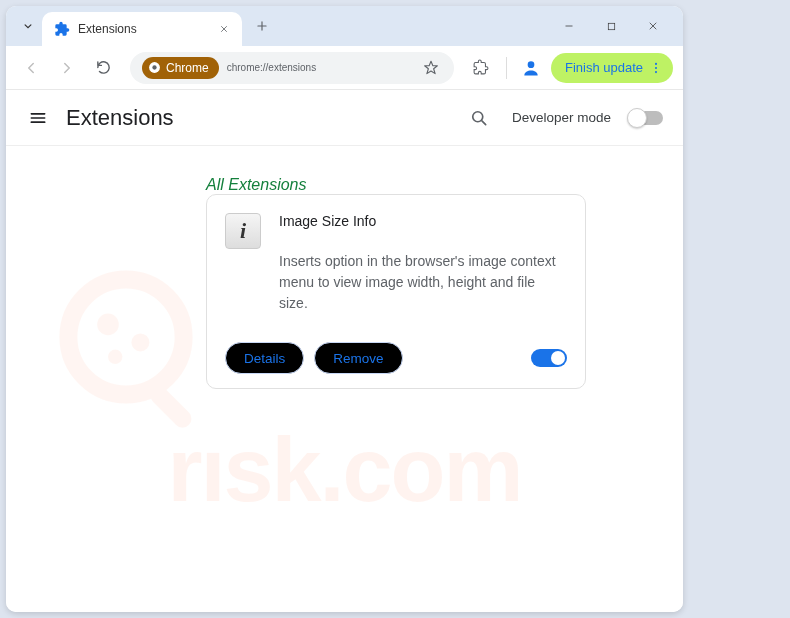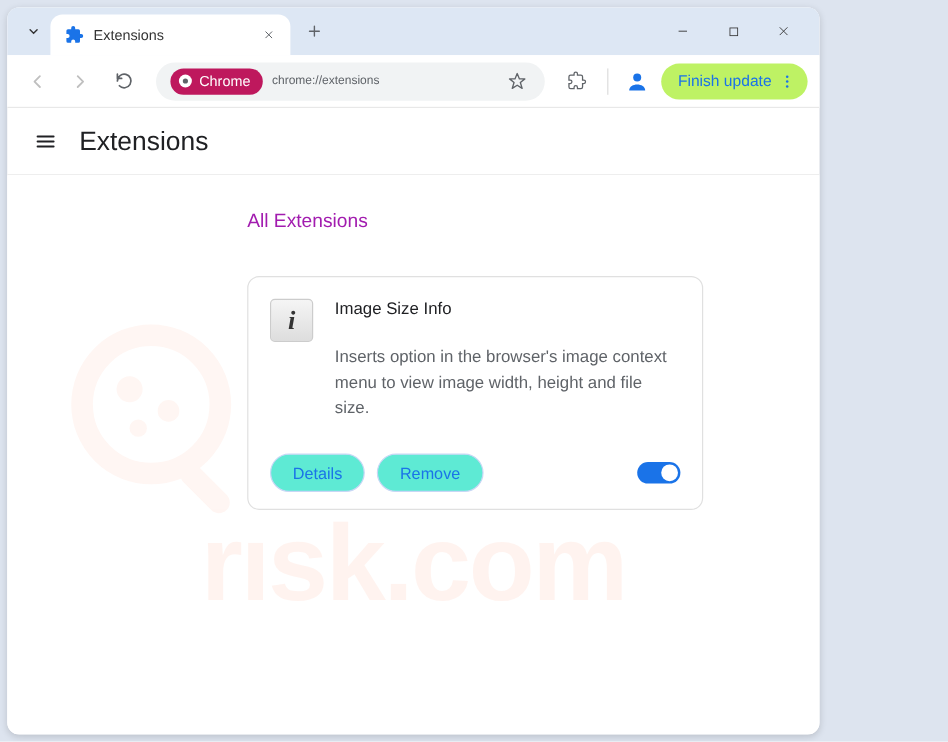--- a/index.html
+++ b/index.html
@@ -73,21 +73,21 @@
     height: 32px;
     background: #f1f3f4;
     border-radius: 16px;
     display: flex;
     align-items: center;
     padding: 0 12px;
     gap: 8px;
     margin: 0 6px;
   }
   .chrome-chip {
-    background: #be185d;
+    background: #a16207;
     color: #fff;
     border-radius: 12px;
     height: 22px;
     padding: 0 10px 0 6px;
     display: flex;
     align-items: center;
     gap: 5px;
     font-size: 12px;
   }
   .url-text { font-size: 10px; color: #5f6368; flex: 1; }
@@ -139,23 +139,24 @@
   }
   
   .content {
     flex: 1;
     background: #fff;
     position: relative;
     padding: 30px 0 0 200px;
   }
   .section-title {
     font-size: 16px;
-    color: #a21caf;
+    color: #15803d;
     font-weight: 500;
-    margin-bottom: 36px;
+    margin-bottom: 0;
+    font-style: italic;
   }
   .ext-card {
     width: 380px;
     border: 1px solid #e0e0e0;
     border-radius: 10px;
     padding: 18px 18px 14px 18px;
     background: #fff;
     box-shadow: 0 0 0 rgba(0,0,0,0);
   }
   .ext-top { display: flex; gap: 18px; }
@@ -172,21 +173,21 @@
     color: #333;
   }
   .ext-info { flex: 1; }
   .ext-name { font-size: 14px; color: #202124; margin-bottom: 22px; }
   .ext-desc { font-size: 14px; color: #5f6368; line-height: 1.5; }
   .ext-actions {
     display: flex; align-items: center; gap: 10px;
     margin-top: 28px;
   }
   .pill-btn {
-    background: #5eead4;
+    background: #000000;
     border: 1px solid #c7d7f5;
     color: #1a73e8;
     border-radius: 18px;
     height: 32px;
     padding: 0 18px;
     font-size: 13.5px;
     cursor: pointer;
   }
   .ext-toggle-wrap { margin-left: auto; }
   .ext-toggle {
@@ -324,20 +325,30 @@
     </button>
   </div>
 
   <div class="page-header">
     <div class="hamburger">
       <svg width="20" height="20" viewBox="0 0 24 24">
           <path d="M4 7h16M4 12h16M4 17h16" stroke="#202124" stroke-width="2" stroke-linecap="round"></path>
         </svg>
     </div>
     <div class="page-title">Extensions</div>
+    <div class="header-right">
+      <div class="nav-btn">
+        <svg width="20" height="20" viewBox="0 0 24 24">
+            <circle cx="10.5" cy="10.5" r="6" stroke="#5f6368" stroke-width="2" fill="none"></circle>
+            <path d="M15.5 15.5L20 20" stroke="#5f6368" stroke-width="2" stroke-linecap="round"></path>
+          </svg>
+      </div>
+      <span class="dev-label">Developer mode</span>
+      <div class="toggle"></div>
+    </div>
   </div>
 
   <div class="content">
     <svg class="watermark-circle" viewBox="0 0 100 100">
       <circle cx="50" cy="45" r="32" stroke="#ff8c64" stroke-width="10" fill="none"></circle>
       <rect x="70" y="70" width="10" height="28" rx="5" fill="#ff8c64" transform="rotate(-45 75 84)"></rect>
       <circle cx="40" cy="38" r="6" fill="#ff8c64"></circle>
       <circle cx="58" cy="48" r="5" fill="#ff8c64"></circle>
       <circle cx="44" cy="56" r="4" fill="#ff8c64"></circle>
     </svg>

